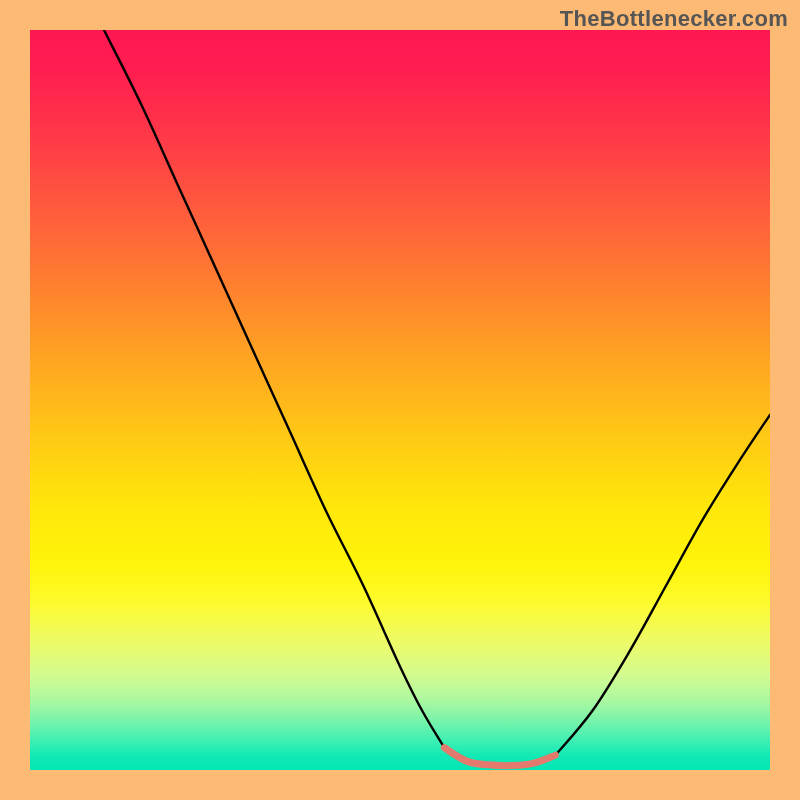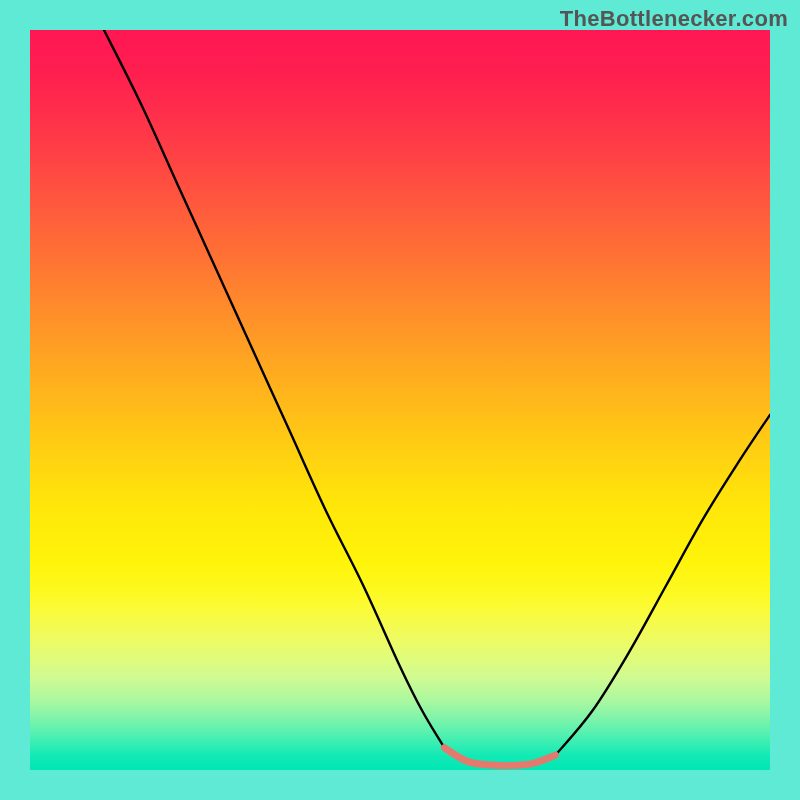--- a/index.html
+++ b/index.html
@@ -8,21 +8,21 @@
     width: 800px;
     height: 800px;
     background: #000;
     overflow: hidden;
     font-family: Arial, Helvetica, sans-serif;
   }
   .frame {
     position: relative;
     width: 800px;
     height: 800px;
-    background: #5eead4;
+    background: #fdba74;
   }
   .watermark {
     position: absolute;
     top: 6px;
     right: 12px;
     color: #555;
     font-size: 22px;
     font-weight: 600;
     letter-spacing: 0.3px;
     z-index: 20;

